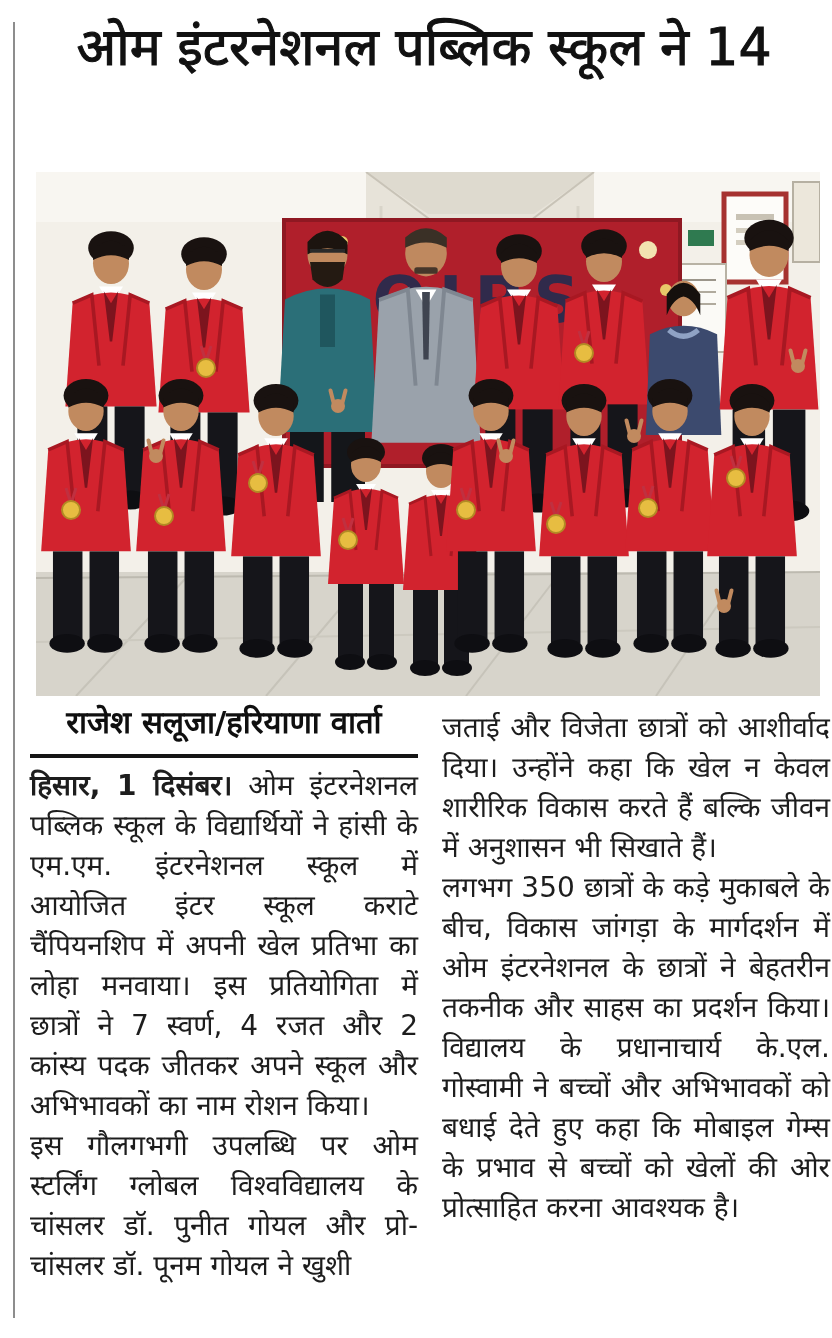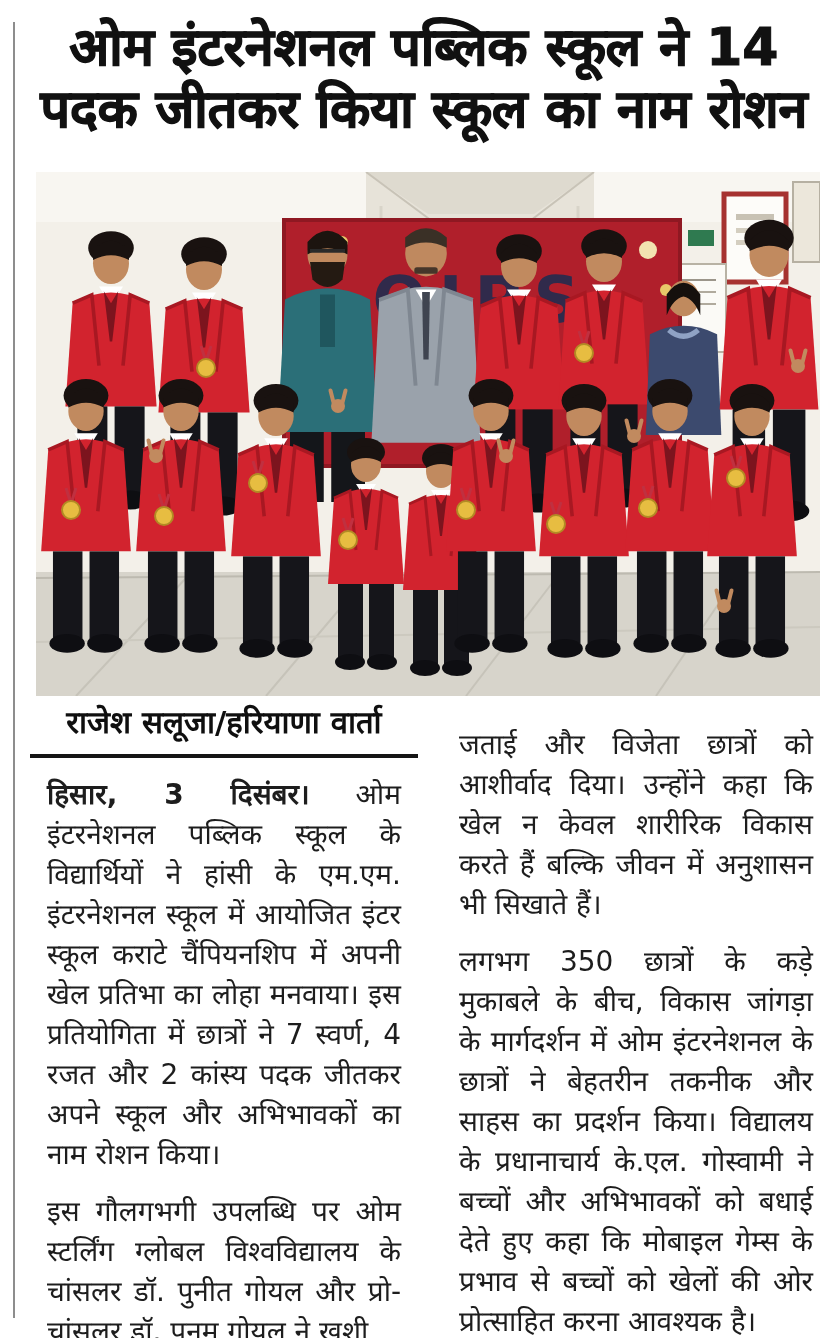--- a/index.html
+++ b/index.html
@@ -11,39 +11,39 @@
     overflow:hidden;
     color:#1c1c1c;
   }
   .left-rule {
     position:absolute; left:13px; top:22px;
     width:2px; height:1296px; background:#8d8d8d;
   }
   .headline {
     position:absolute; top:16px; left:24px; width:800px;
     text-align:center; color:#111;
-    font-weight:700; font-size:52px; line-height:62px;
+    font-weight:400; font-size:52px; line-height:62px;
     -webkit-text-stroke:1.1px #111;
   }
   .photo-wrap {
     position:absolute; top:172px; left:36px;
     width:784px; height:524px; overflow:hidden;
     background:#f3f0e9;
   }
   .content {
     position:absolute; top:700px; left:30px; width:800px;
     display:flex; gap:24px;
   }
   .col {
     width:388px;
     font-size:28px; line-height:40px;
     text-align:justify; text-justify:inter-word;
     color:#1d1d1d;
   }
-  .col p { margin:17px; }
+  .col p { margin:0; }
   .byline {
     text-align:center; font-weight:700; font-size:31px;
     color:#0f0f0f;
     padding:2px 0 12px 0;
     border-bottom:4px solid #151515;
     margin-bottom:8px;
   }
   .right-col { padding-top:8px; }
   .dateline { font-weight:700; }
   svg text.banner-letters {
@@ -52,21 +52,20 @@
     fill:#262b4e; opacity:0.92;
   }
 </style>
 </head>
 <body>
 
 <div class="left-rule"></div>
 
 <div class="headline">
   <div>ओम इंटरनेशनल पब्लिक स्कूल ने 14</div>
-  <div>पदक जीतकर किया स्कूल का नाम रोशन</div>
 </div>
 
 <div class="photo-wrap">
 <svg viewBox="0 0 784 524" width="784" height="524" xmlns="http://www.w3.org/2000/svg">
   <defs>
     <g id="kid">
       <ellipse cx="50" cy="20" rx="19" ry="14" fill="#191210"></ellipse>
       <ellipse cx="50" cy="33" rx="15" ry="17" fill="#c18a5f"></ellipse>
       <path d="M35,22 Q50,6 65,22 L65,30 Q50,22 35,30 Z" fill="#191210"></path>
       <polygon points="40,52 60,52 50,68" fill="#ffffff"></polygon>
@@ -207,20 +206,20 @@
     <use href="#handv" transform="translate(598,262)"></use>
     <use href="#handv" transform="translate(688,432)"></use>
     <use href="#handv" transform="translate(762,192)"></use>
   </g>
 </svg>
 </div>
 
 <div class="content">
   <div class="col left-col">
     <div class="byline">राजेश सलूजा/हरियाणा वार्ता</div>
-    <p><strong class="dateline">हिसार, 3 दिसंबर।</strong><span> ओम इंटरनेशनल पब्लिक स्कूल के विद्यार्थियों ने हांसी के एम.एम. इंटरनेशनल स्कूल में आयोजित इंटर स्कूल कराटे चैंपियनशिप में अपनी खेल प्रतिभा का लोहा मनवाया। इस प्रतियोगिता में छात्रों ने 7 स्वर्ण, 4 रजत और 2 कांस्य पदक जीतकर अपने स्कूल और अभिभावकों का नाम रोशन किया।</span></p>
+    <p><strong class="dateline">हिसार, 1 दिसंबर।</strong><span> ओम इंटरनेशनल पब्लिक स्कूल के विद्यार्थियों ने हांसी के एम.एम. इंटरनेशनल स्कूल में आयोजित इंटर स्कूल कराटे चैंपियनशिप में अपनी खेल प्रतिभा का लोहा मनवाया। इस प्रतियोगिता में छात्रों ने 7 स्वर्ण, 4 रजत और 2 कांस्य पदक जीतकर अपने स्कूल और अभिभावकों का नाम रोशन किया।</span></p>
     <p>इस गौलगभगी उपलब्धि पर ओम स्टर्लिंग ग्लोबल विश्वविद्यालय के चांसलर डॉ. पुनीत गोयल और प्रो-चांसलर डॉ. पूनम गोयल ने खुशी</p>
   </div>
   <div class="col right-col">
     <p>जताई और विजेता छात्रों को आशीर्वाद दिया। उन्होंने कहा कि खेल न केवल शारीरिक विकास करते हैं बल्कि जीवन में अनुशासन भी सिखाते हैं।</p>
     <p>लगभग 350 छात्रों के कड़े मुकाबले के बीच, विकास जांगड़ा के मार्गदर्शन में ओम इंटरनेशनल के छात्रों ने बेहतरीन तकनीक और साहस का प्रदर्शन किया। विद्यालय के प्रधानाचार्य के.एल. गोस्वामी ने बच्चों और अभिभावकों को बधाई देते हुए कहा कि मोबाइल गेम्स के प्रभाव से बच्चों को खेलों की ओर प्रोत्साहित करना आवश्यक है।</p>
   </div>
 </div>
 
 </body></html>

